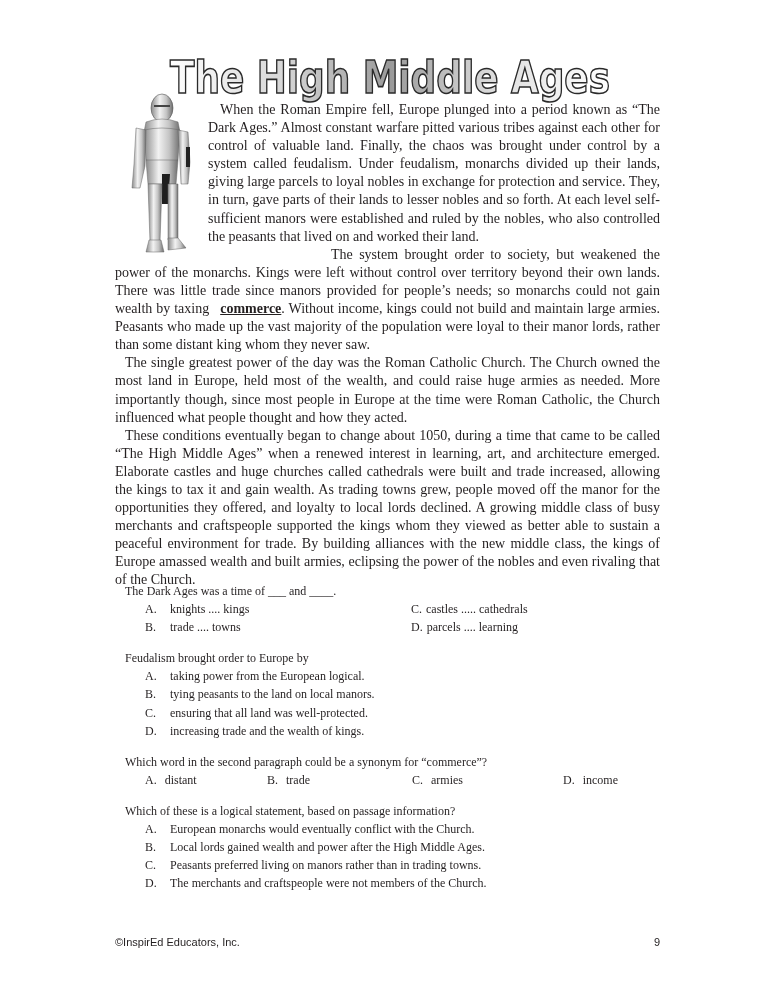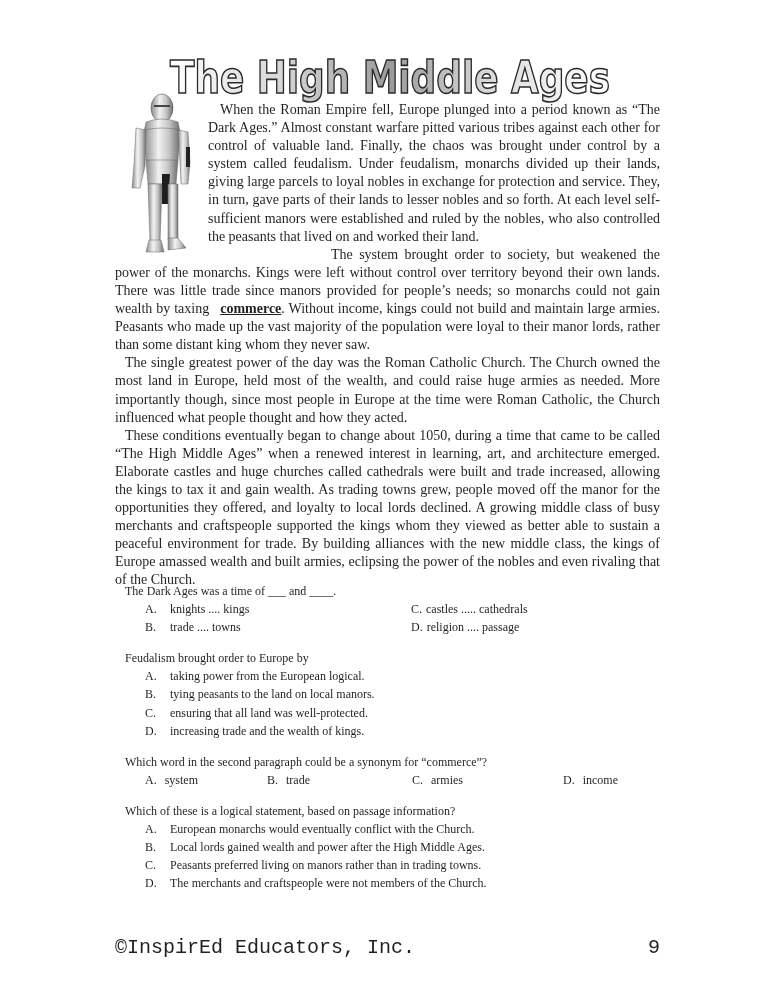--- a/index.html
+++ b/index.html
@@ -30,21 +30,21 @@
   .opt-row { display: flex; }
   .opt-letter { width: 25px; }
   .grid2 { display: grid; grid-template-columns: 266px 240px; padding-left: 20px; }
   .grid2 .cell { display: flex; }
   .grid2 .cell.right .opt-letter { width: auto; margin-right: 4px; }
   .grid4 { display: grid; grid-template-columns: 122px 145px 151px 120px; padding-left: 20px; }
   .grid4 .cell { display: flex; }
   .grid4 .opt-letter { width: auto; margin-right: 8px; }
 
   .footer { position: absolute; left: 115px; top: 936px; width: 545px;
-            font-family: Liberation Mono, monospace; font-size: 20px;
+            font-family: Liberation Sans, sans-serif; font-size: 11px;
             display: flex; justify-content: space-between; }
 </style>
 </head>
 <body>
 
 <div class="page">
 
   <div class="title">
     <svg viewBox="0 0 460 62" xmlns="http://www.w3.org/2000/svg">
       <defs>
@@ -113,21 +113,21 @@
         <div class="cell right">
             <span class="opt-letter">C.</span>
             <span>castles ..... cathedrals</span>
           </div>
         <div class="cell">
             <span class="opt-letter">B.</span>
             <span>trade .... towns</span>
           </div>
         <div class="cell right">
             <span class="opt-letter">D.</span>
-            <span>religion .... passage</span>
+            <span>parcels .... learning</span>
           </div>
       </div>
     </div>
 
     <div class="question">
       <div class="q-stem">Feudalism brought order to Europe by</div>
       <div class="opts">
         <div class="opt-row">
             <span class="opt-letter">A.</span>
             <span>taking power from the European logical.</span>
@@ -145,21 +145,21 @@
             <span>increasing trade and the wealth of kings.</span>
           </div>
       </div>
     </div>
 
     <div class="question">
       <div class="q-stem">Which word in the second paragraph could be a synonym for “commerce”?</div>
       <div class="grid4">
         <div class="cell">
             <span class="opt-letter">A.</span>
-            <span>system</span>
+            <span>distant</span>
           </div>
         <div class="cell">
             <span class="opt-letter">B.</span>
             <span>trade</span>
           </div>
         <div class="cell">
             <span class="opt-letter">C.</span>
             <span>armies</span>
           </div>
         <div class="cell">

